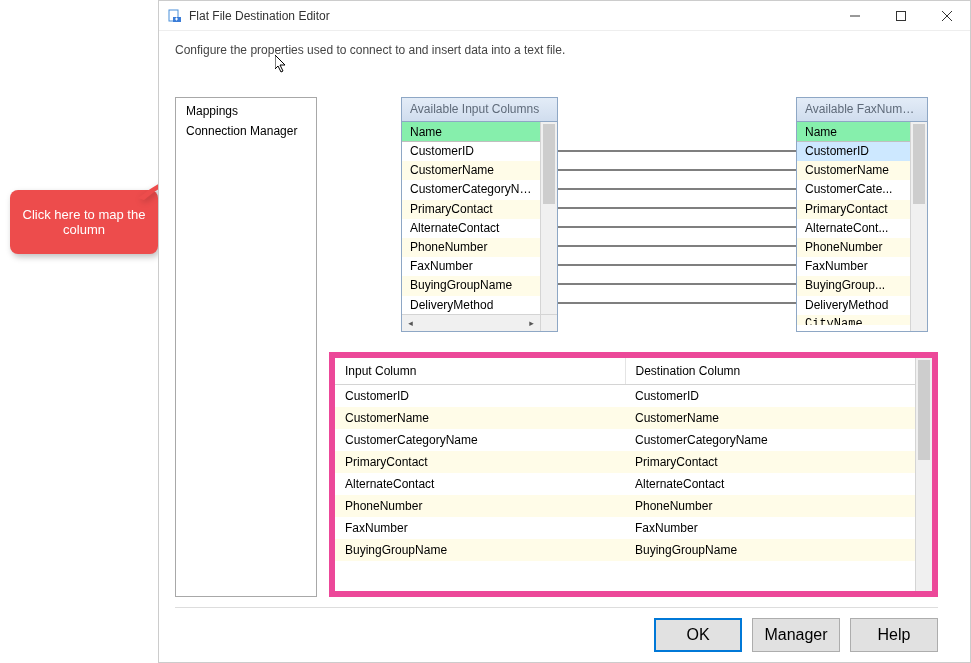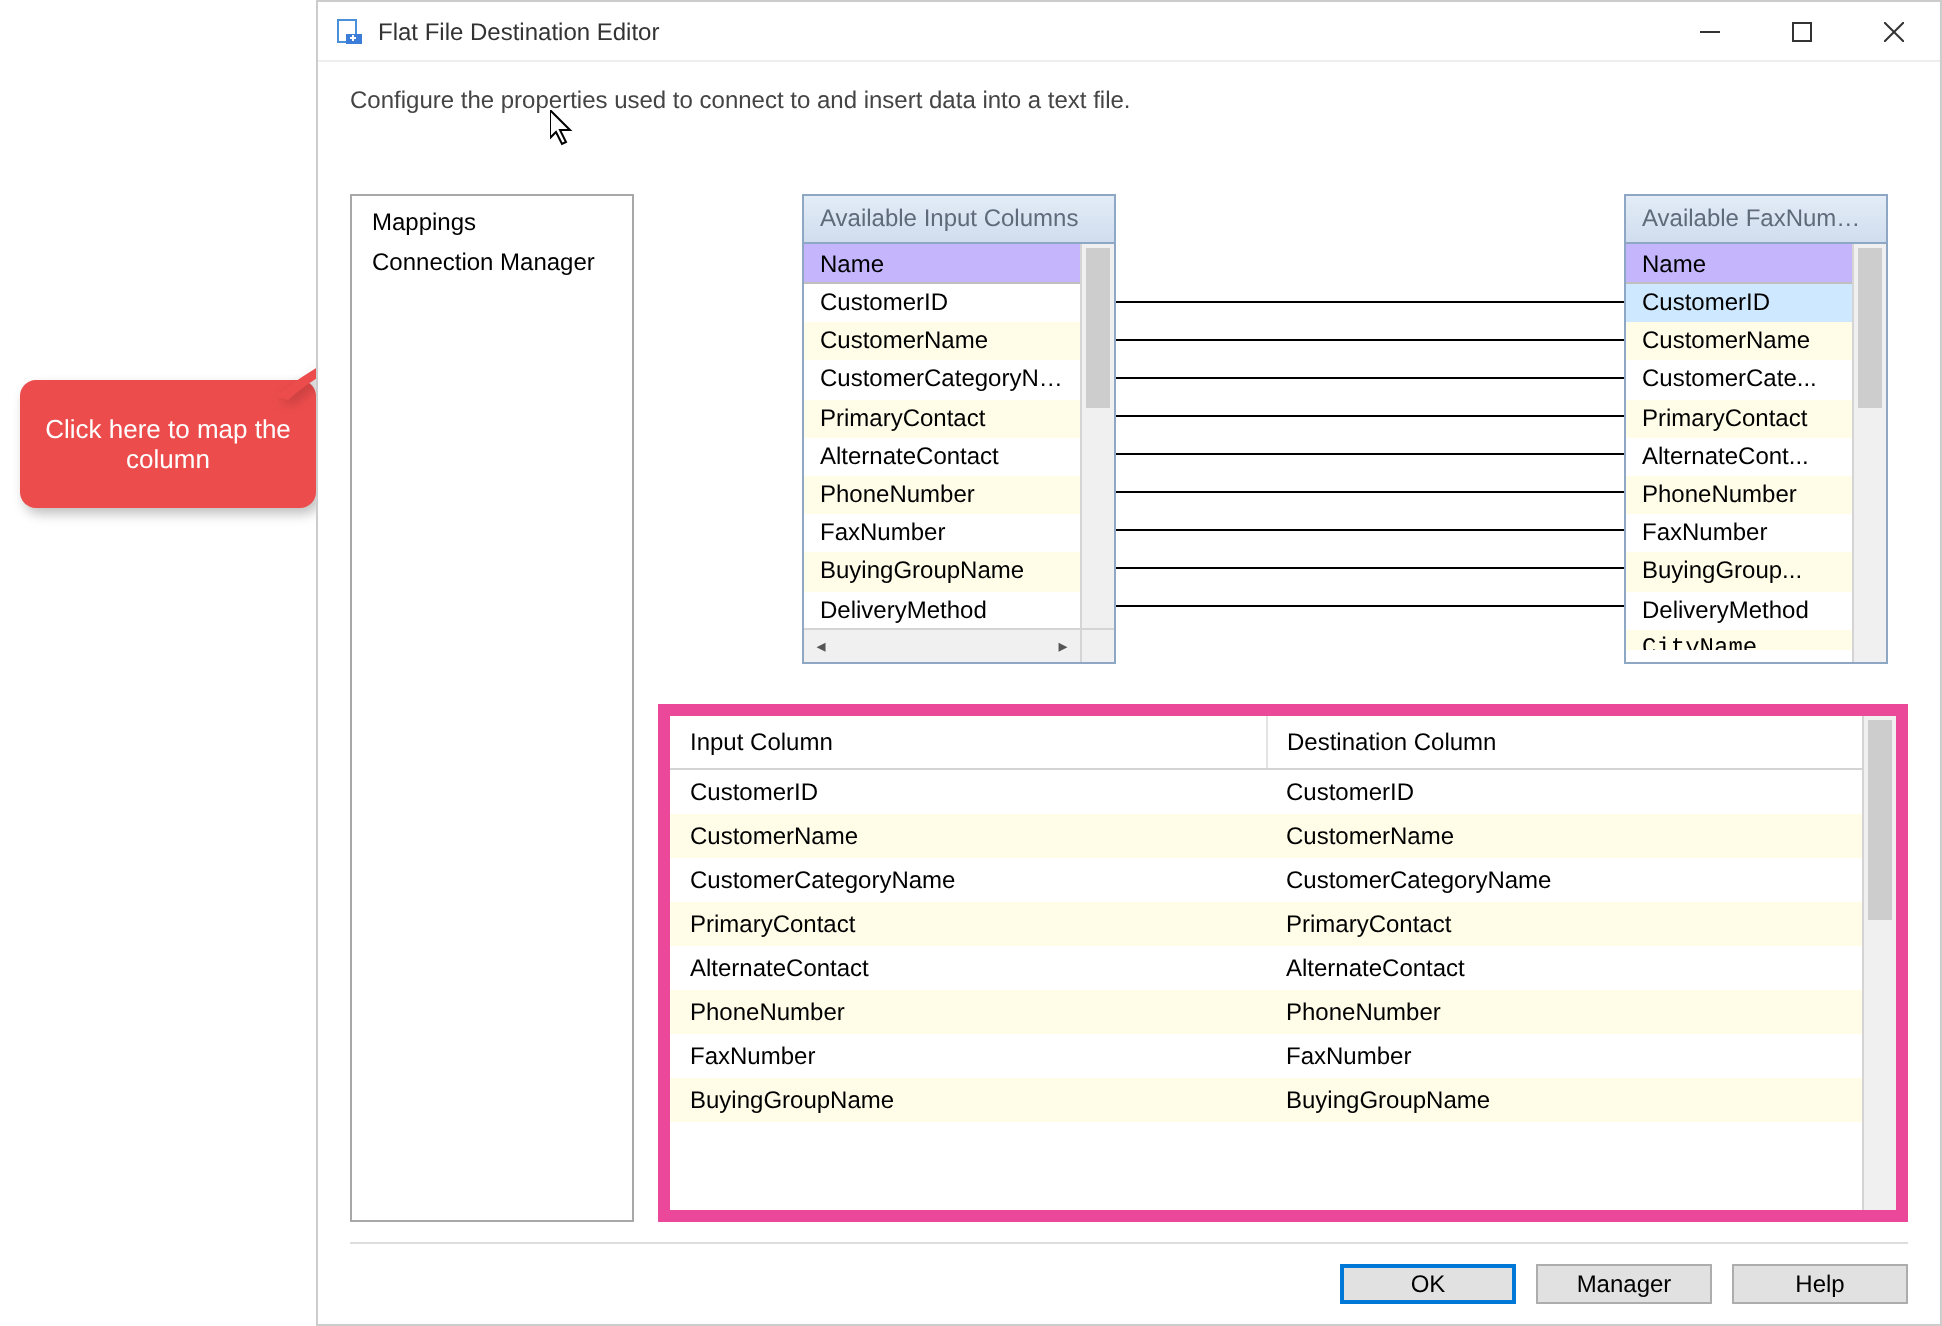--- a/index.html
+++ b/index.html
@@ -6,36 +6,36 @@
 body { font-family: "Segoe UI", Tahoma, sans-serif; font-size: 12px; background: #fff; color: #000; position: relative; width: 971px; height: 663px; overflow: hidden; }
 
 .window { position: absolute; left: 158px; top: 0; width: 813px; height: 663px; background: #fff; border: 1px solid #ccc; }
 .titlebar { height: 30px; display: flex; align-items: center; padding: 0 0 0 8px; border-bottom: 1px solid #eee; }
 .titlebar-icon { width: 16px; height: 16px; margin-right: 6px; display: flex; align-items: center; justify-content: center; }
 .titlebar-icon svg { width: 16px; height: 16px; }
 .titlebar-title { flex: 1; font-size: 12px; color: #333; }
 .win-controls { display: flex; height: 100%; }
 .win-btn { width: 46px; height: 30px; display: flex; align-items: center; justify-content: center; color: #333; font-size: 10px; }
 
-.content { padding: 12px 16px 10px 16px; height: calc(100% - 30px); display: flex; flex-direction: column; }
+.content { padding: 12px 32px 10px 16px; height: calc(100% - 30px); display: flex; flex-direction: column; }
 .description { color: #444; margin-bottom: 40px; font-size: 12px; }
 .cursor { position: absolute; left: 100px; top: 12px; pointer-events: none; }
 
 .main-row { display: flex; gap: 12px; flex: 1; min-height: 0; }
 .sidebar { width: 142px; border: 1px solid #a8a8a8; background: #fff; padding: 3px 0; }
 .side-item { padding: 3px 10px; cursor: default; }
 
 .right-pane { flex: 1; display: flex; flex-direction: column; min-width: 0; }
 .visual-map { height: 255px; display: flex; align-items: flex-start; gap: 0; position: relative; border-bottom: 0; }
 
 .colbox { border: 1px solid #8ea7c5; background: #fff; display: flex; flex-direction: column; position: absolute; }
 .colbox.left-box { left: 72px; top: 0; width: 157px; height: 235px; }
 .colbox.right-box { right: 10px; top: 0; width: 132px; height: 235px; }
 .colbox-title { background: linear-gradient(#e3ecf7, #d0ddee); border-bottom: 1px solid #8ea7c5; padding: 4px 8px; color: #5f6b7a; font-size: 12px; height: 24px; white-space: nowrap; overflow: hidden; text-overflow: ellipsis; }
-.colbox-head { border-bottom: 1px solid #bfbfbf; padding: 2px 8px; background: #c4b5fd; display: flex; justify-content: space-between; align-items: center; height: 20px; }
+.colbox-head { border-bottom: 1px solid #bfbfbf; padding: 2px 8px; background: #86efac; display: flex; justify-content: space-between; align-items: center; height: 20px; }
 .head-sort { color: #555; font-size: 9px; }
 .colbox-list { flex: 1; overflow: hidden; position: relative; }
 .colbox-row { padding: 2px 8px; white-space: nowrap; overflow: hidden; text-overflow: ellipsis; border-bottom: 0; font-size: 12px; height: 19.2px; line-height: 15px; }
 .colbox-row.alt { background: #fffce8; }
 .colbox-row.sel { background: #cde8ff; }
 .colbox-scroll-y { position: absolute; right: 0; top: 24px; bottom: 17px; width: 17px; background: #f0f0f0; border-left: 1px solid #d4d4d4; }
 .colbox-scroll-y .thumb { position: absolute; left: 2px; right: 2px; top: 2px; height: 80px; background: #cdcdcd; }
 .colbox-scroll-x { position: absolute; left: 0; right: 17px; bottom: 0; height: 17px; background: #f0f0f0; border-top: 1px solid #d4d4d4; display: flex; align-items: center; }
 .colbox-scroll-x .arrow { width:17px; height:17px; display:flex; align-items:center; justify-content:center; color:#555; font-size:9px;}
 .colbox-scroll-x .track { flex:1; position:relative; }
@@ -52,21 +52,21 @@
 .grid-head-cell:last-child { border-right: none; }
 .grid-body { flex: 1; overflow: hidden; }
 .grid-row { display: flex; }
 .grid-row.alt { background: #fffce8; }
 .grid-cell { flex: 1; padding: 4px 10px; font-size: 12px; border-right: 1px solid transparent; }
 .grid-scroll { width: 17px; background: #f0f0f0; border-left: 1px solid #d4d4d4; position: relative; }
 .grid-scroll .thumb { position:absolute; left:2px; right:2px; top:2px; height:100px; background:#cdcdcd; }
 
 .hr { height: 1px; background: #ddd; margin: 10px 0; }
 .buttons { display: flex; gap: 10px; justify-content: flex-end; }
-.btn { width: 88px; height: 20px; border: 1px solid #adadad; background: #e1e1e1; display: flex; align-items: center; justify-content: center; font-size: 12px; cursor: default; }
+.btn { width: 88px; height: 34px; border: 1px solid #adadad; background: #e1e1e1; display: flex; align-items: center; justify-content: center; font-size: 16px; cursor: default; }
 .btn.primary { border: 2px solid #0078d7; background: #e1e1e1; }
 
 .callout { position: absolute; left: 10px; top: 190px; width: 148px; height: 64px; background: #ed4c4c; border-radius: 8px; color: #fff; display: flex; align-items: center; justify-content: center; text-align: center; padding: 8px; font-size: 13px; box-shadow: 2px 3px 6px rgba(0,0,0,0.25); }
 .callout-tail { position: absolute; left: 138px; top: 168px; width: 0; height: 0; }
 .callout-tail svg { filter: drop-shadow(2px 2px 3px rgba(0,0,0,0.2)); }
 </style>
 </head>
 <body>
 
 <div class="callout">

